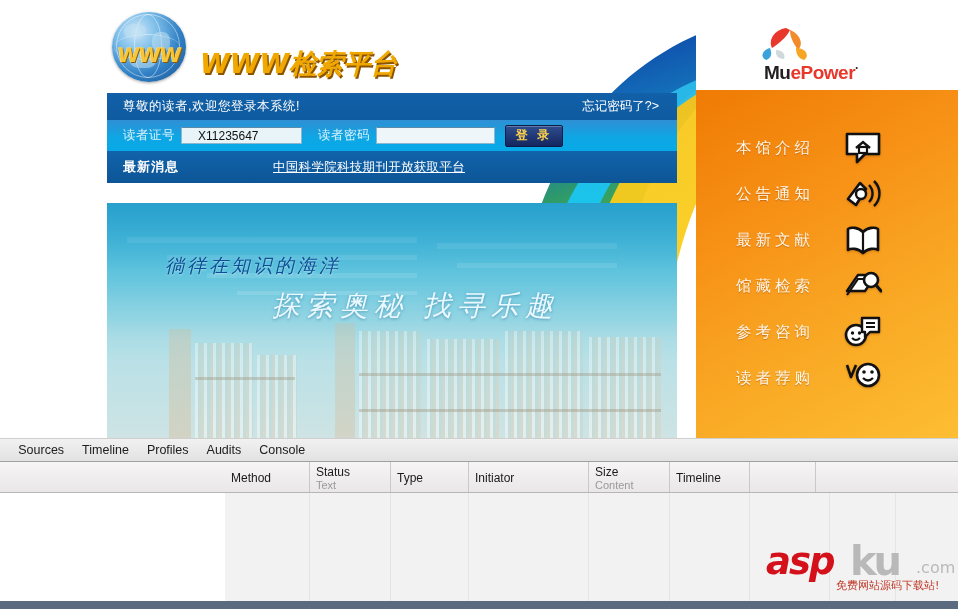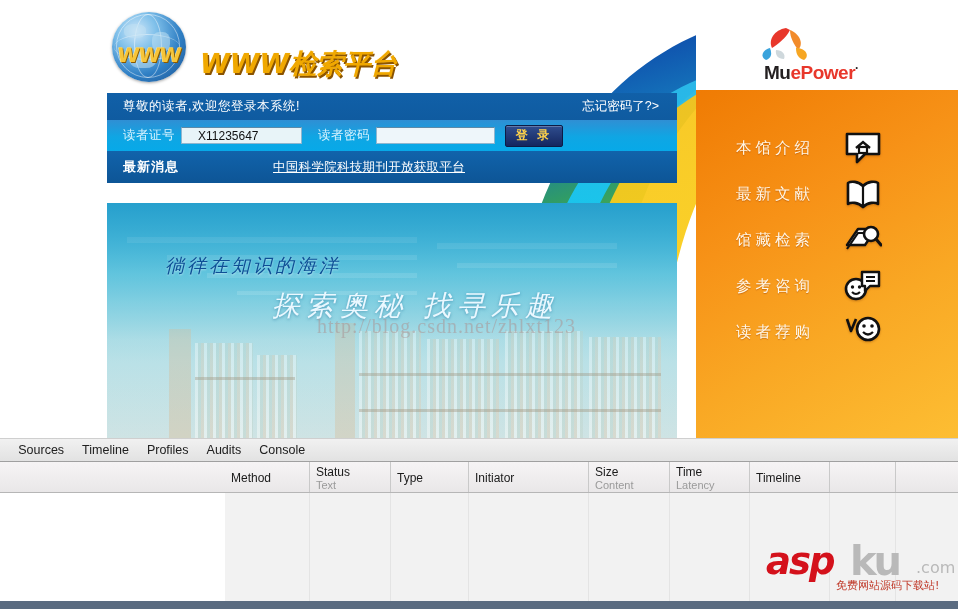--- a/index.html
+++ b/index.html
@@ -305,36 +305,46 @@
       <div class="shelfbooks" style="left:320px;top:136px;width:72px;height:99px;"></div>
       <div class="shelfbooks" style="left:398px;top:128px;width:78px;height:107px;"></div>
       <div class="shelfbooks" style="left:482px;top:134px;width:72px;height:101px;"></div>
       <div class="shelf" style="left:88px;top:174px;width:100px;height:3px;background:rgba(150,120,90,.4);"></div>
       <div class="shelf" style="left:252px;top:170px;width:302px;height:3px;background:rgba(150,120,90,.4);"></div>
       <div class="shelf" style="left:252px;top:206px;width:302px;height:3px;background:rgba(150,120,90,.4);"></div>
 
       <div id="bannerHaze"></div>
       <div id="bannerText1">徜徉在知识的海洋</div>
       <div id="bannerText2">探索奥秘 找寻乐趣</div>
-      <div id="watermark">http://blog.csdn.net/zhlxt123</div>
     </div>
 
     <div id="navmenu">
 
       <div class="navitem">
         <span class="navlabel">本馆介绍</span>
         <span class="navicon">
           <svg width="38" height="34" viewBox="0 0 38 34">
             <path d="M3 3 h32 v20 h-14 l-8 8 v-8 H3 Z" fill="#fff" stroke="#111" stroke-width="2.6" stroke-linejoin="round"></path>
             <path d="M12 17 l7-6 7 6" fill="none" stroke="#111" stroke-width="2.4"></path>
             <rect x="15" y="16" width="8" height="6" fill="none" stroke="#111" stroke-width="2.2"></rect>
           </svg>
         </span>
       </div>
 
+      <div class="navitem">
+        <span class="navlabel">公告通知</span>
+        <span class="navicon">
+          <svg width="38" height="34" viewBox="0 0 38 34">
+            <path d="M4 22 L16 6 L22 12 L12 28 Z" fill="#fff" stroke="#111" stroke-width="2.6" stroke-linejoin="round"></path>
+            <circle cx="17" cy="17" r="5" fill="#fff" stroke="#111" stroke-width="2.4"></circle>
+            <path d="M25 8 a12 12 0 0 1 0 17" fill="none" stroke="#111" stroke-width="2.4"></path>
+            <path d="M30 4 a17 17 0 0 1 0 25" fill="none" stroke="#111" stroke-width="2.4"></path>
+          </svg>
+        </span>
+      </div>
 
       <div class="navitem">
         <span class="navlabel">最新文献</span>
         <span class="navicon">
           <svg width="38" height="34" viewBox="0 0 38 34">
             <path d="M19 9 C14 4 7 4 4 6 V27 C7 25 14 25 19 30 C24 25 31 25 34 27 V6 C31 4 24 4 19 9 Z" fill="#fff" stroke="#111" stroke-width="2.6" stroke-linejoin="round"></path>
             <path d="M19 9 V30" stroke="#111" stroke-width="2.2"></path>
           </svg>
         </span>
       </div>
@@ -406,24 +416,20 @@
       </div>
       <div class="hcell centered" style="width:78px;">
         <span class="hmain">Type</span>
       </div>
       <div class="hcell centered" style="width:120px;">
         <span class="hmain">Initiator</span>
       </div>
       <div class="hcell" style="width:81px;">
         <span class="hmain">Size</span>
         <span class="hsub">Content</span>
-      </div>
-      <div class="hcell" style="width:80px;">
-        <span class="hmain">Time</span>
-        <span class="hsub">Latency</span>
       </div>
       <div class="hcell centered" style="width:80px;">
         <span class="hmain">Timeline</span>
       </div>
       <div class="hcell" style="width:66px;"></div>
       <div class="hcell" style="width:62px;border-right:none;"></div>
     </div>
 
     <div id="dtBody">
       <div class="bcell" style="width:225px;border-right:none;"></div>

